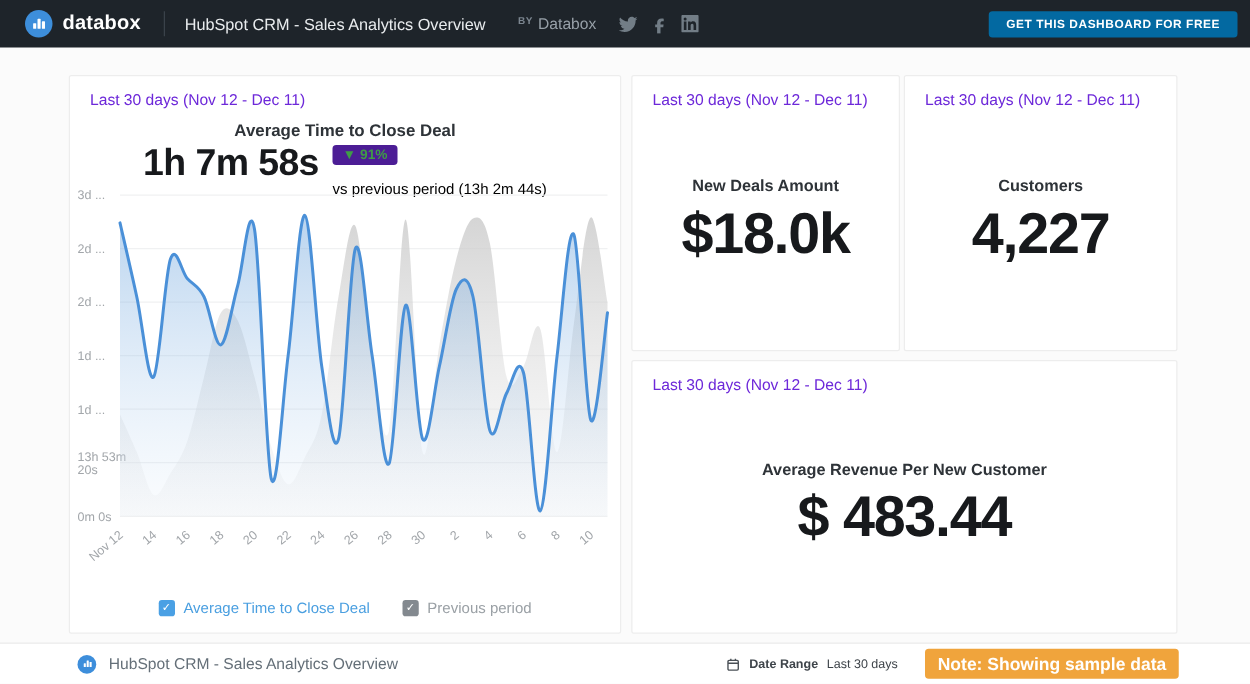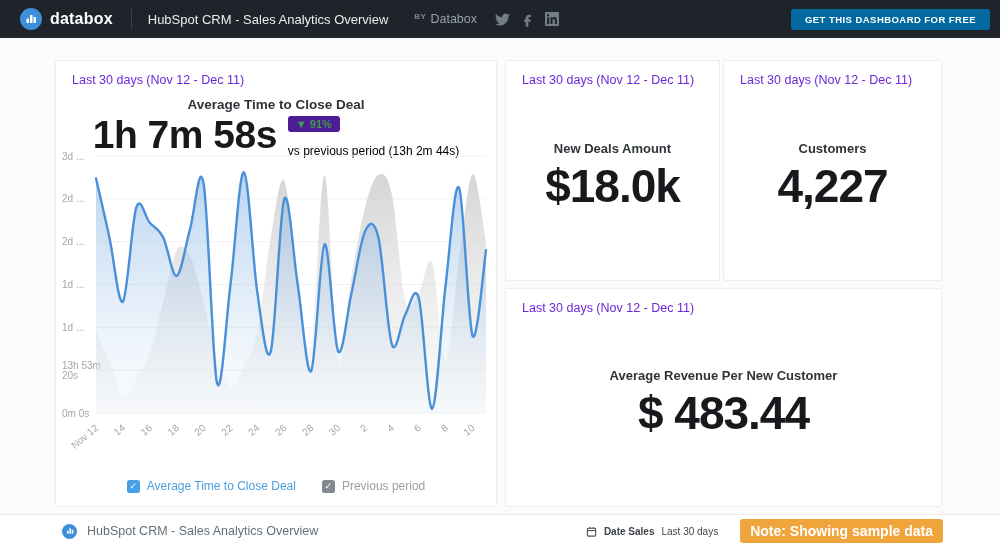--- a/index.html
+++ b/index.html
@@ -46,21 +46,21 @@
   }
   
   .main-title {
     position:absolute; left:0; right:0; top:36px; text-align:center;
     color:#2e3338; font-size:13.5px; font-weight:700;
   }
   .value-row {
     position:absolute; left:0; right:0; top:53px;
     display:flex; justify-content:center; align-items:flex-start; gap:11px;
   }
-  .big-kpi { color:#17191c; font-size:39px; font-weight:700; letter-spacing:-.5px; line-height:1.1; }
+  .big-kpi { color:#17191c; font-size:30px; font-weight:700; letter-spacing:-.5px; line-height:1.1; }
   .delta-col { display:flex; flex-direction:column; align-items:flex-start; padding-top:2px; }
   .delta-badge {
     background:#4c1d95; color:#3f9c46; font-size:11px; font-weight:700;
     padding:2px 8px; border-radius:3px;
   }
   .compare-text { color:#000000; font-size:12px; margin-top:12px; }
   #trend-chart { position:absolute; left:0; top:88px; }
   .legend {
     position:absolute; left:0; right:0; top:418px;
     display:flex; justify-content:center; align-items:center; gap:26px;
@@ -248,18 +248,18 @@
     <span class="footer-title">HubSpot CRM - Sales Analytics Overview</span>
   </div>
   <div class="footer-right">
     <div class="daterange">
       <svg width="11" height="11" viewBox="0 0 24 24" fill="none" stroke-width="2.4">
         <rect x="3" y="5" width="18" height="17" rx="2"></rect>
         <line x1="3" y1="10" x2="21" y2="10"></line>
         <line x1="8" y1="2" x2="8" y2="6"></line>
         <line x1="16" y1="2" x2="16" y2="6"></line>
       </svg>
-      <span class="daterange-label">Date Sales</span>
+      <span class="daterange-label">Date Range</span>
       <span class="daterange-value">Last 30 days</span>
     </div>
     <span class="note-badge">Note: Showing sample data</span>
   </div>
 </div>
 
 </body></html>

